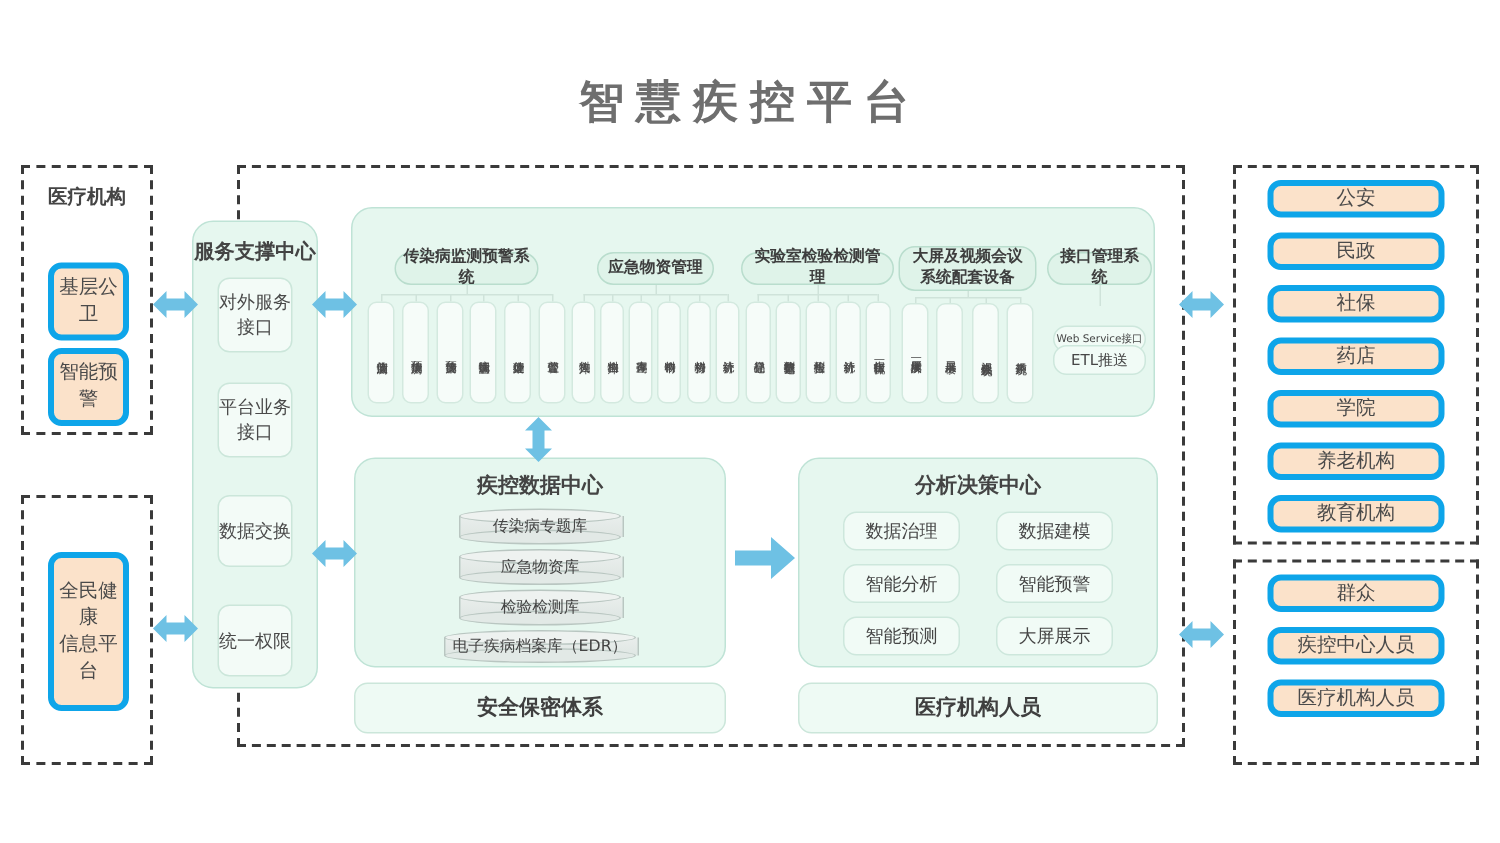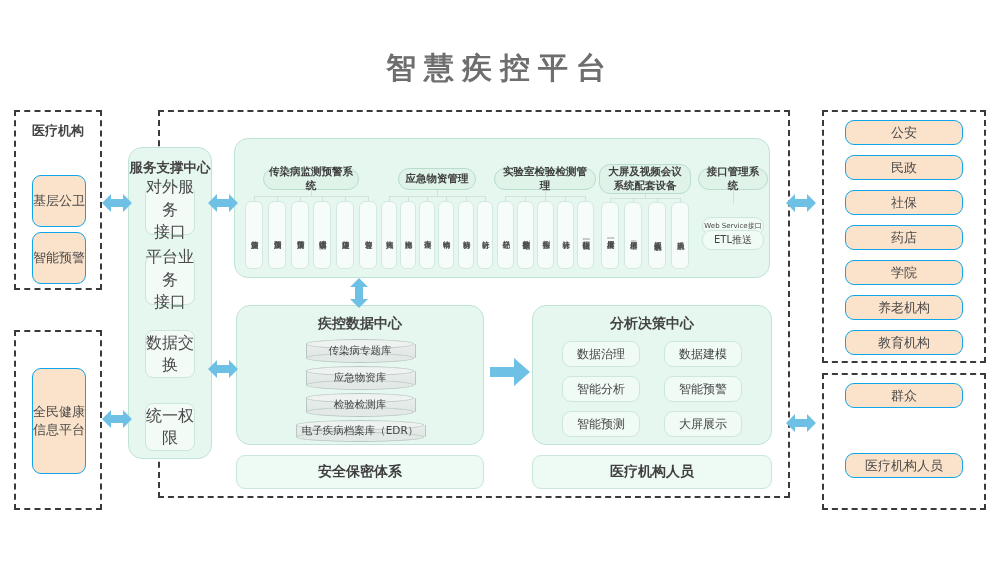--- a/index.html
+++ b/index.html
@@ -15,37 +15,37 @@
   .title{
     left:0;top:48px;width:1000px;text-align:center;
     font-size:30px;font-weight:bold;color:#6e6e6e;letter-spacing:8px;
   }
 
   
   .dash{border:2px dashed #3a3a3a;background:transparent;}
 
   
   .orange{
-    background:#fbe2ca;border:1px solid #0ea5e9;border-radius:9px;
+    background:#fbe2ca;border:4px solid #0ea5e9;border-radius:9px;
     display:flex;align-items:center;justify-content:center;text-align:center;
     font-size:13px;color:#4a4a4a;line-height:1.35;
   }
 
   
   .panel{
     background:#e6f7ef;border:1px solid #bfe3d6;border-radius:14px;
   }
   .panel-title{
     position:absolute;left:0;width:100%;text-align:center;
     font-size:13.5px;font-weight:bold;color:#444;
   }
   .gbox{
     background:#f3fbf7;border:1px solid #cbe6da;border-radius:8px;
     display:flex;align-items:center;justify-content:center;text-align:center;
-    font-size:16px;color:#4a4a4a;line-height:1.4;
+    font-size:12px;color:#4a4a4a;line-height:1.4;
   }
   .gbox-strong{
     background:#dff3e9;border:1px solid #b9ddcd;border-radius:11px;
     display:flex;align-items:center;justify-content:center;text-align:center;
     font-size:10.5px;color:#3e3e3e;line-height:1.3;font-weight:bold;
     padding:0 4px;
   }
   .leaf{
     background:#f6fcf9;border:1px solid #d3e9df;border-radius:6px;
     display:flex;align-items:center;justify-content:center;text-align:center;
@@ -233,20 +233,21 @@
   <div class="abs orange" style="left:845px;top:120px;width:118px;height:25px;">公安</div>
   <div class="abs orange" style="left:845px;top:155px;width:118px;height:25px;">民政</div>
   <div class="abs orange" style="left:845px;top:190px;width:118px;height:25px;">社保</div>
   <div class="abs orange" style="left:845px;top:225px;width:118px;height:25px;">药店</div>
   <div class="abs orange" style="left:845px;top:260px;width:118px;height:25px;">学院</div>
   <div class="abs orange" style="left:845px;top:295px;width:118px;height:25px;">养老机构</div>
   <div class="abs orange" style="left:845px;top:330px;width:118px;height:25px;">教育机构</div>
 
   <div class="abs dash" style="left:822px;top:373px;width:164px;height:137px;"></div>
   <div class="abs orange" style="left:845px;top:383px;width:118px;height:25px;">群众</div>
+  <div class="abs orange" style="left:845px;top:418px;width:118px;height:25px;">疾控中心人员</div>
   <div class="abs orange" style="left:845px;top:453px;width:118px;height:25px;">医疗机构人员</div>
 
   <svg class="arrow" style="left:102px;top:186px;" width="30" height="34">
     <polygon points="0,17 9,8 9,13 21,13 21,8 30,17 21,26 21,21 9,21 9,26" fill="#6ec1e4"></polygon>
   </svg>
   <svg class="arrow" style="left:102px;top:402px;" width="30" height="34">
     <polygon points="0,17 9,8 9,13 21,13 21,8 30,17 21,26 21,21 9,21 9,26" fill="#6ec1e4"></polygon>
   </svg>
   <svg class="arrow" style="left:208px;top:186px;" width="30" height="34">
     <polygon points="0,17 9,8 9,13 21,13 21,8 30,17 21,26 21,21 9,21 9,26" fill="#6ec1e4"></polygon>

